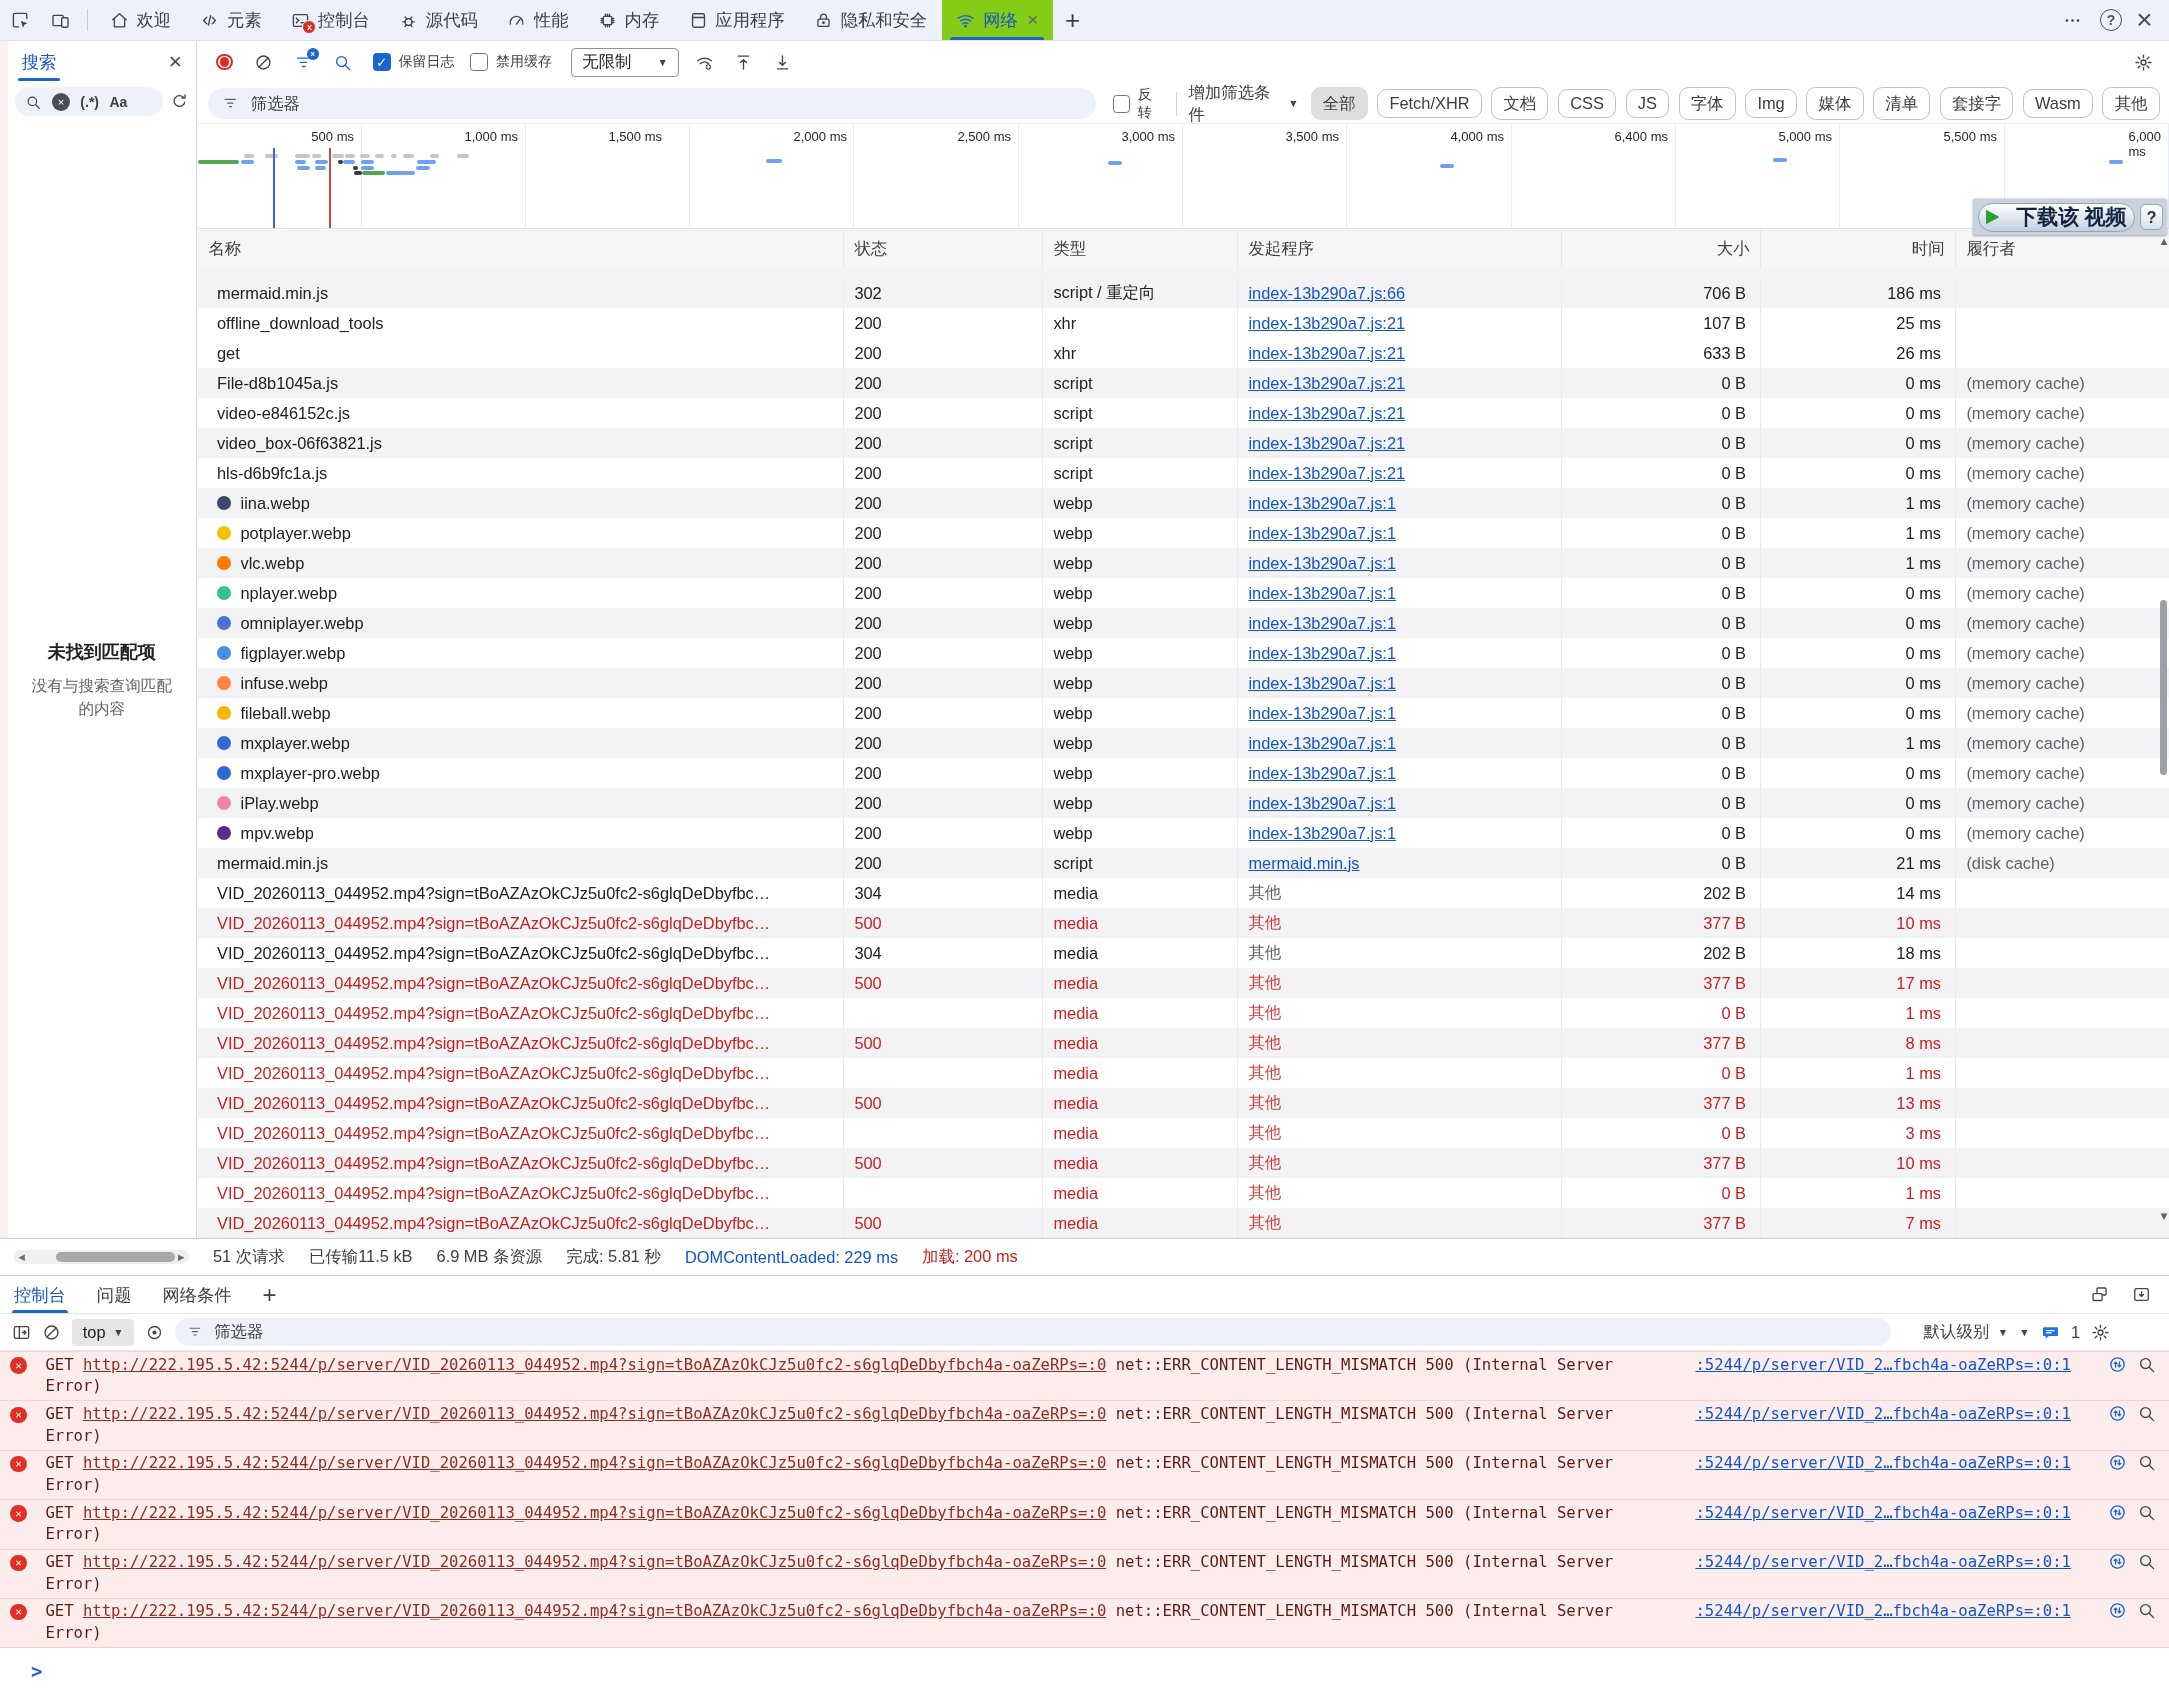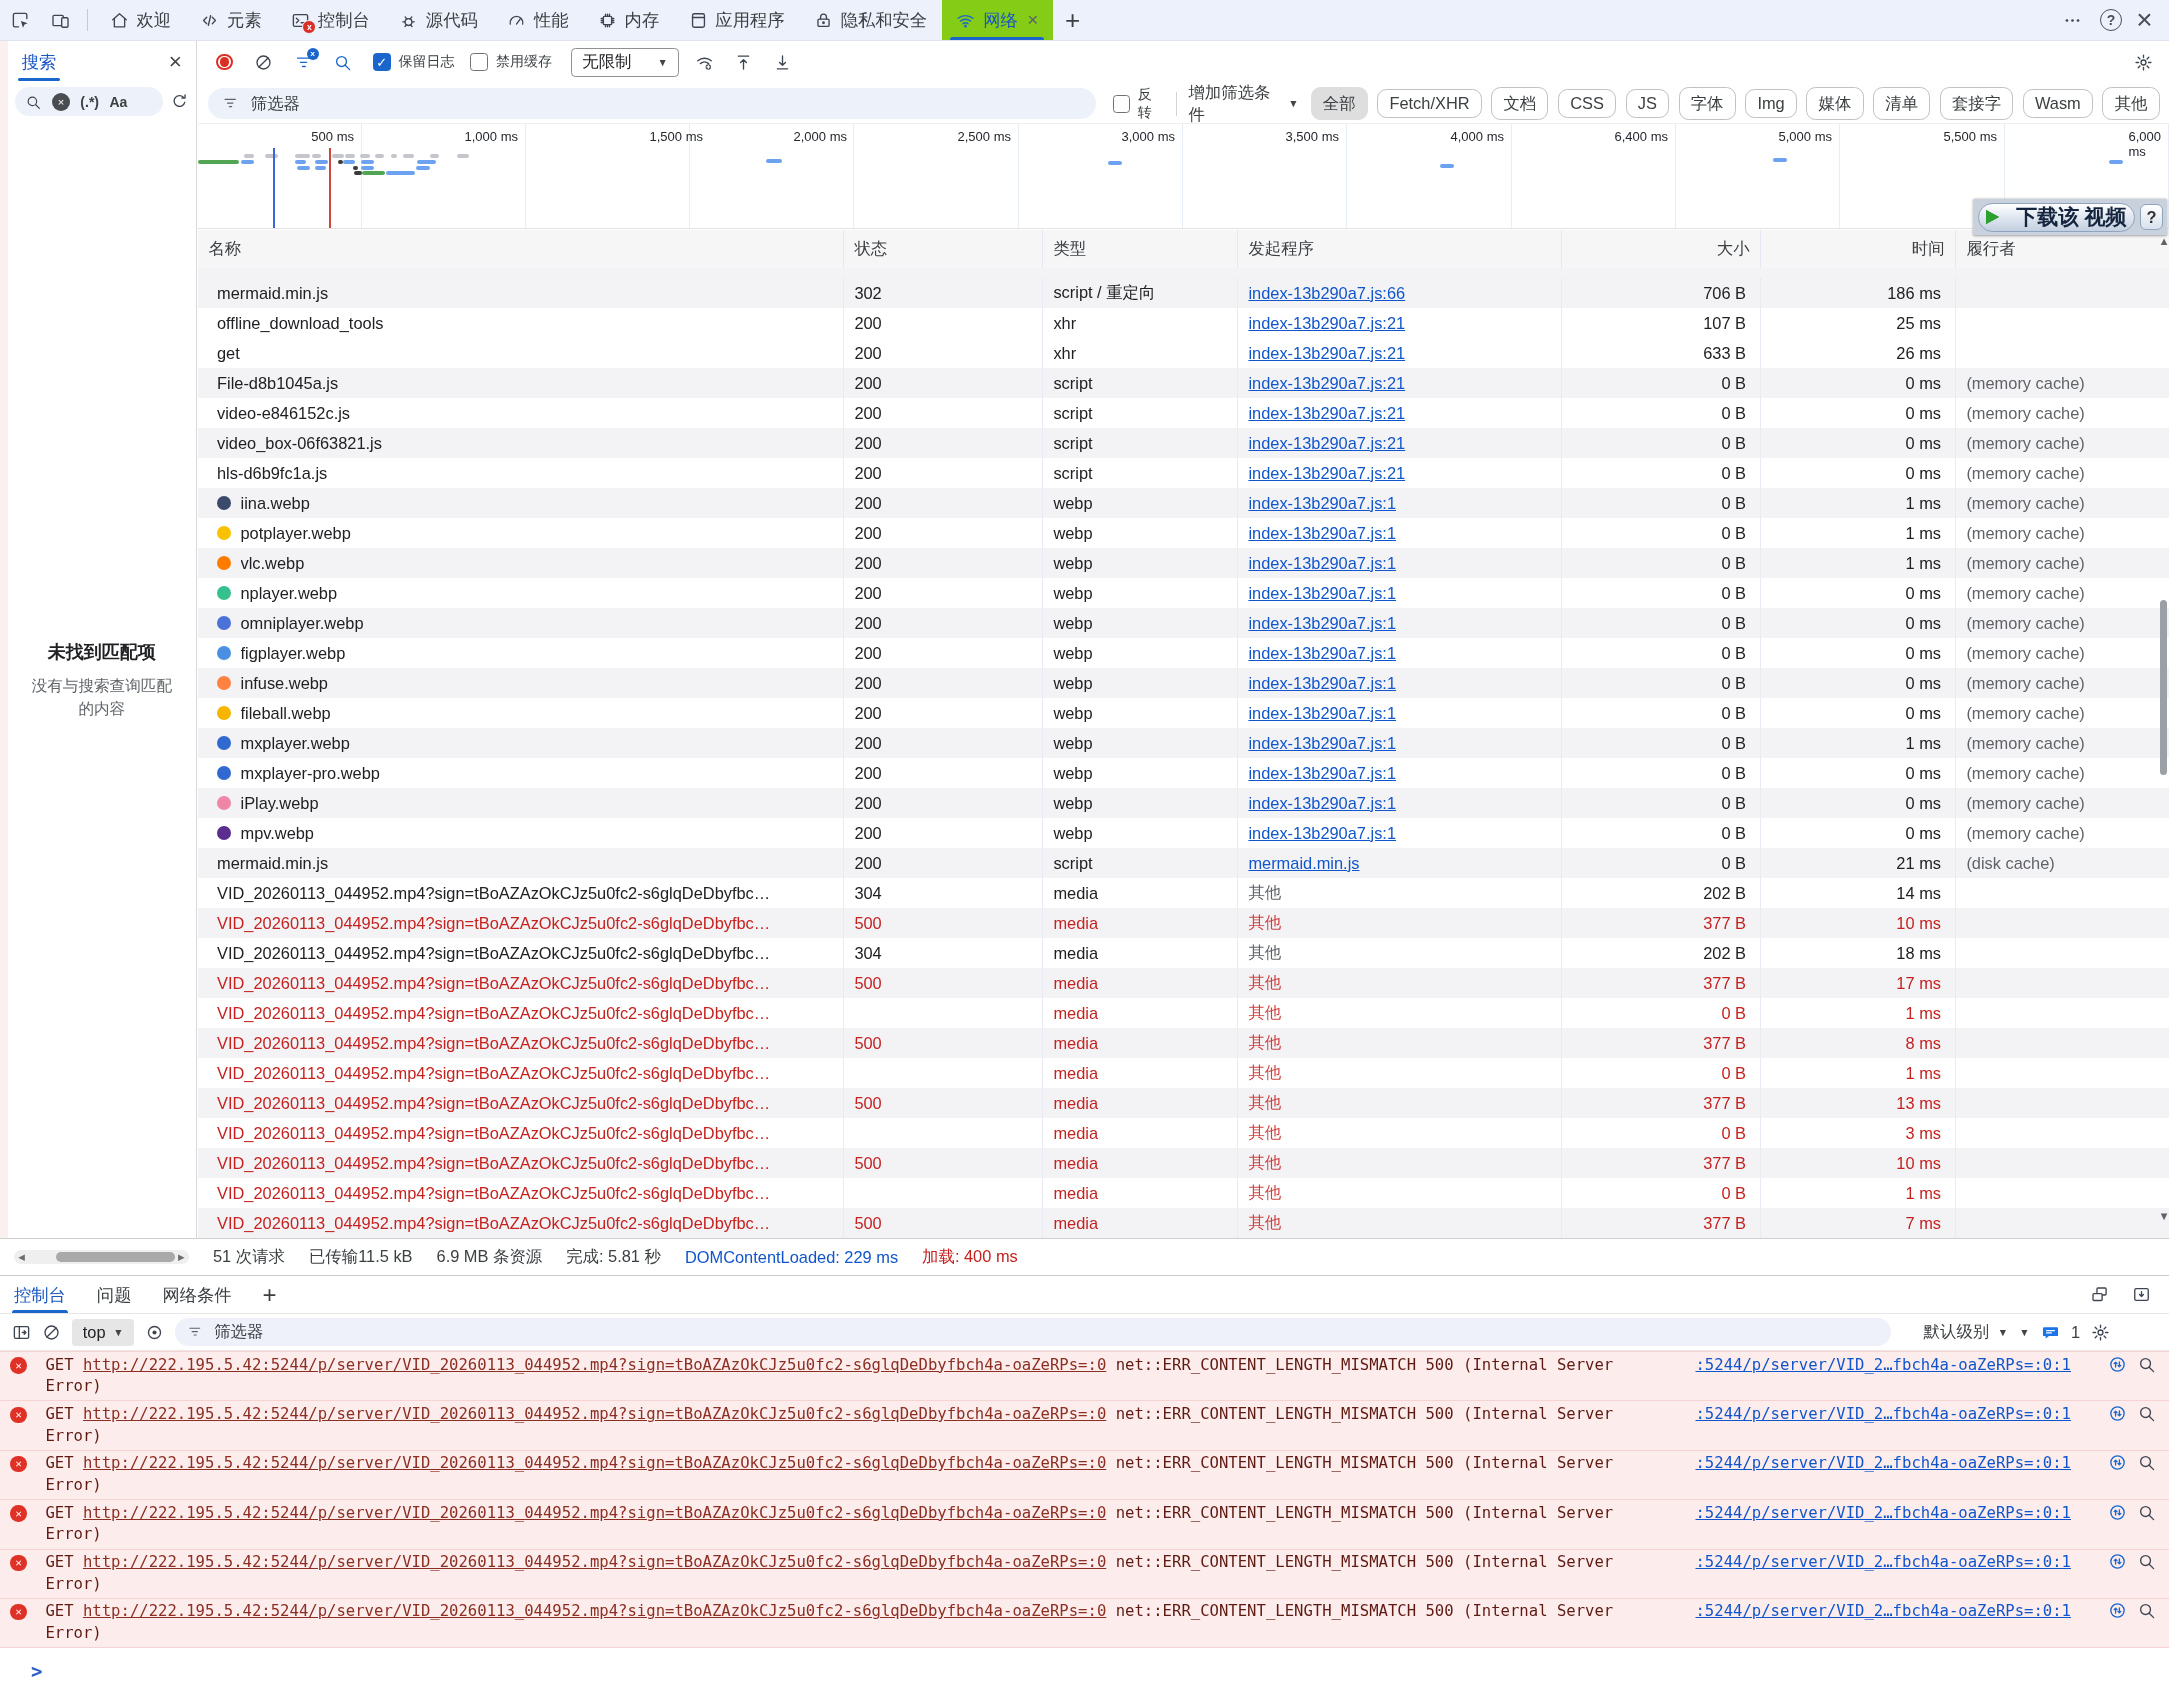--- a/index.html
+++ b/index.html
@@ -385,21 +385,21 @@
         <span class="chip">Wasm</span>
         <span class="chip">其他</span>
       </div>
   </div>
   <div class="overview" id="overview">
       <div class="gl" style="left: 163px;"></div>
       <span class="tick" style="left: 156px;">500 ms</span>
       <div class="gl" style="left: 327px;"></div>
       <span class="tick" style="left: 320px;">1,000 ms</span>
       <div class="gl" style="left: 491px;"></div>
-      <span class="tick" style="left: 505px;">1,500 ms</span>
+      <span class="tick" style="left: 464px;">1,500 ms</span>
       <div class="gl" style="left: 655px;"></div>
       <span class="tick" style="left: 649px;">2,000 ms</span>
       <div class="gl" style="left: 820px;"></div>
       <span class="tick" style="left: 813px;">2,500 ms</span>
       <div class="gl" style="left: 984px;"></div>
       <span class="tick" style="left: 977px;">3,000 ms</span>
       <div class="gl" style="left: 1148px;"></div>
       <span class="tick" style="left: 1141px;">3,500 ms</span>
       <div class="gl" style="left: 1313px;"></div>
       <span class="tick" style="left: 1306px;">4,000 ms</span>
@@ -937,21 +937,21 @@
   <div class="hsb">
     <span>◀</span>
     <span class="hsb-thumb"></span>
     <span>▶</span>
   </div>
   <span>51 次请求</span>
   <span>已传输11.5 kB</span>
   <span>6.9 MB 条资源</span>
   <span>完成: 5.81 秒</span>
   <span class="sb-dcl">DOMContentLoaded: 229 ms</span>
-  <span class="sb-load">加载: 400 ms</span>
+  <span class="sb-load">加载: 200 ms</span>
 </footer>
 
 <section class="console">
   <div class="ctabs">
     <div id="ctabs" style="display:flex;gap:31px;align-items:stretch">
         <div class="ctab active">控制台</div>
         <div class="ctab">问题</div>
         <div class="ctab">网络条件</div>
       </div>
     <div class="cadd">+</div>

